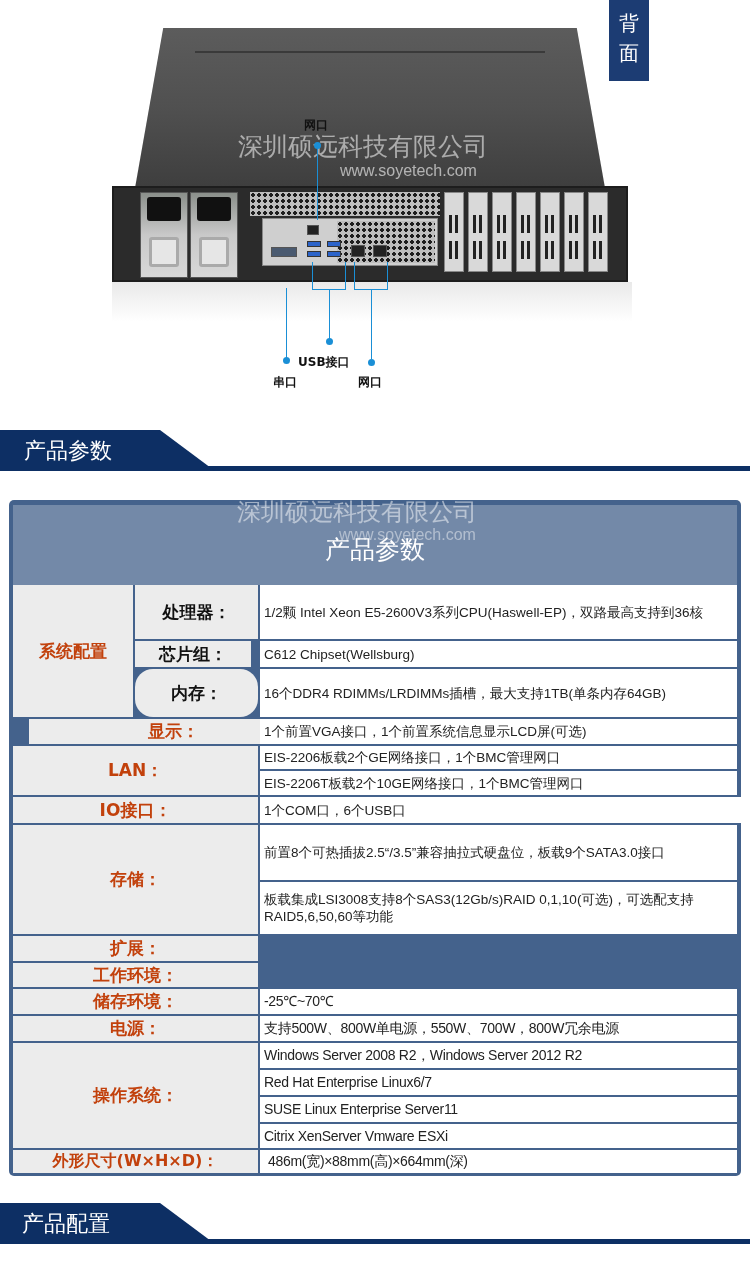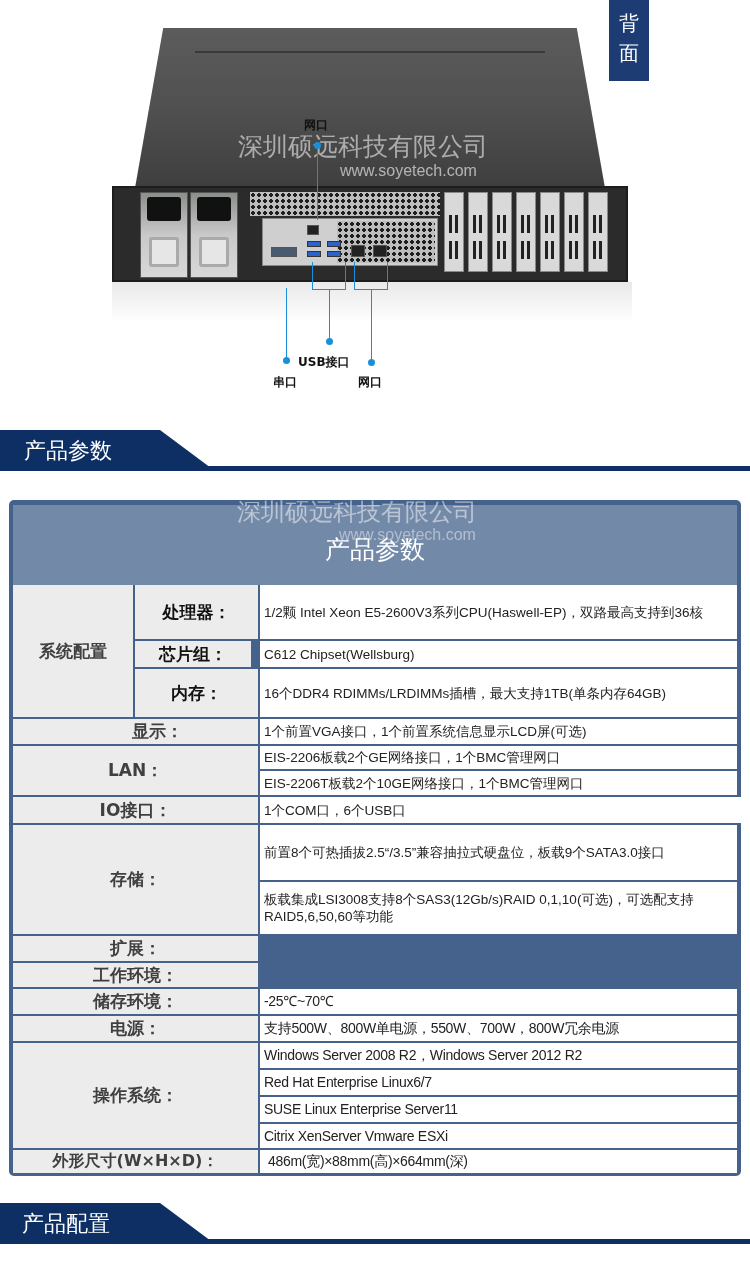--- a/index.html
+++ b/index.html
@@ -48,21 +48,21 @@
                        clip-path: polygon(0 0, 160px 0, 215px 41px, 0 41px); }
   .section-head .rule { position: absolute; left: 0; top: 36px; width: 750px; height: 5px; background: #0d2f64; }
   .section-head .title { position: absolute; left: 24px; top: 6px; color: #fff; font-size: 22px; font-family: "DejaVu Sans", sans-serif; }
 
   
   .spec { position: absolute; left: 9px; top: 500px; width: 732px; height: 676px; background: #44628c; border-radius: 5px; }
   .spec .head { position: absolute; left: 4px; top: 5px; width: 724px; height: 80px; background: #7389a8; }
   .spec .head .title { position: absolute; left: 0; width: 100%; top: 28px; text-align: center; color: #fff; font-size: 25px; font-family: "DejaVu Sans", sans-serif; }
   .spec .grid { position: absolute; left: 4px; top: 85px; width: 724px; height: 588px; background: #44628c; }
   .cell { position: absolute; display: flex; align-items: center; overflow: hidden; }
-  .lbl { background: #ececec; justify-content: center; color: #404040; font-weight: bold; font-size: 17px; font-family: "DejaVu Sans", sans-serif; }
+  .lbl { background: #ececec; justify-content: center; color: #c2410c; font-weight: bold; font-size: 17px; font-family: "DejaVu Sans", sans-serif; }
   .lbl2 { color: #111; }
   .val { background: #ffffff; color: #222; font-size: 13.5px; line-height: 17px; padding-left: 4px; padding-right: 4px; font-family: "Liberation Sans", sans-serif; }
   .val.cond { font-size: 14px; letter-spacing: -0.3px; }
   .wm-table { position: absolute; color: rgba(255,255,255,0.5); font-size: 24px; white-space: nowrap; font-family: "DejaVu Sans", sans-serif; }
 </style>
 </head>
 <body>
 
 <div class="hero">
   <div class="side-tag">
@@ -148,24 +148,24 @@
   <div class="grid">
 
     <div class="cell lbl" style="left:0; top:0; width:120px; height:132px;">系统配置</div>
 
     <div class="cell lbl lbl2" style="left:122px; top:0; width:123px; height:54px;">处理器：</div>
     <div class="cell val" style="left:247px; top:0; width:477px; height:54px;">1/2颗 Intel Xeon E5-2600V3系列CPU(Haswell-EP)，双路最高支持到36核</div>
 
     <div class="cell lbl lbl2" style="left:122px; top:56px; width:116px; height:26px;">芯片组：</div>
     <div class="cell val" style="left:247px; top:56px; width:477px; height:26px;">C612 Chipset(Wellsburg)</div>
 
-    <div class="cell lbl lbl2" style="left:122px; top:84px; width:123px; height:48px;">内存：</div>
+    <div class="cell lbl lbl2" style="left:122px; top:84px; width:123px; height:48px;border-radius:18px;">内存：</div>
     <div class="cell val" style="left:247px; top:84px; width:477px; height:48px;">16个DDR4 RDIMMs/LRDIMMs插槽，最大支持1TB(单条内存64GB)</div>
 
-    <div class="cell lbl" style="left:0; top:134px; width:245px; height:25px;padding-left:44px;">显示：</div>
+    <div class="cell lbl" style="left:16px; top:134px; width:245px; height:25px;padding-left:44px;">显示：</div>
     <div class="cell val" style="left:247px; top:134px; width:477px; height:25px;">1个前置VGA接口，1个前置系统信息显示LCD屏(可选)</div>
 
     <div class="cell lbl" style="left:0; top:161px; width:245px; height:49px;">LAN：</div>
     <div class="cell val" style="left:247px; top:161px; width:477px; height:23px;">EIS-2206板载2个GE网络接口，1个BMC管理网口</div>
     <div class="cell val" style="left:247px; top:186px; width:477px; height:24px;">EIS-2206T板载2个10GE网络接口，1个BMC管理网口</div>
 
     <div class="cell lbl" style="left:0; top:212px; width:245px; height:26px;">IO接口：</div>
     <div class="cell val" style="left:247px; top:212px; width:548px; height:26px;">1个COM口，6个USB口</div>
 
     <div class="cell lbl" style="left:0; top:240px; width:245px; height:109px;">存储：</div>

